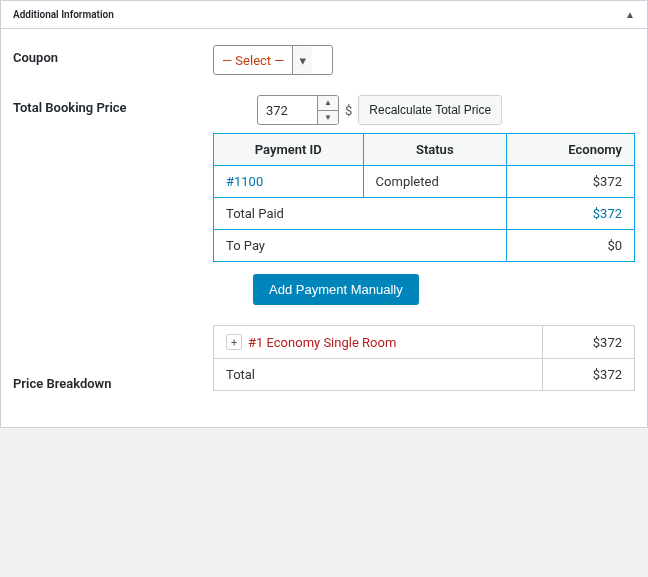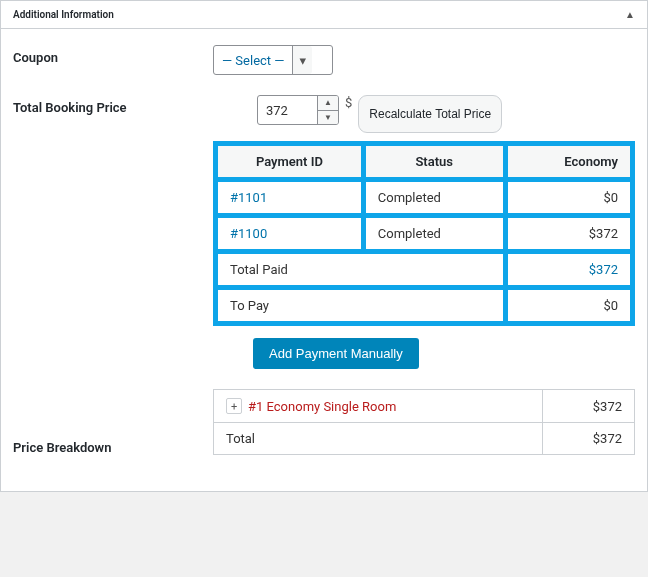--- a/index.html
+++ b/index.html
@@ -72,38 +72,39 @@
       align-items: center;
       border: 1px solid #8c8f94;
       border-radius: 3px;
       background: #fff;
       height: 30px;
       min-width: 120px;
     }
 
     .select-text {
       padding: 0 8px;
-      color: #0369a1;
+      color: #c2410c;
       font-size: 13px;
     }
 
     .select-arrow {
       background: #f6f7f7;
       border-left: 1px solid #8c8f94;
       height: 100%;
       display: flex;
       align-items: center;
       padding: 0 6px;
       color: #555;
       border-radius: 0 3px 3px 0;
     }
 
     
     .number-input-wrapper {
       display: inline-flex;
+      align-items: center;
       gap: 6px;
       padding-left: 44px;
     }
 
     .number-input {
       display: inline-flex;
       border: 1px solid #8c8f94;
       border-radius: 3px;
       height: 30px;
       overflow: hidden;
@@ -141,40 +142,40 @@
     }
 
     .currency-symbol {
       color: #555;
       font-size: 13px;
     }
 
     .recalculate-btn {
       background: #f6f7f7;
       border: 1px solid #ccd0d4;
-      border-radius: 9px;
+      border-radius: 3px;
       padding: 5px 10px;
       font-size: 12px;
       color: #23282d;
       cursor: pointer;
-      height: 38px;
+      height: 30px;
     }
 
     
     .payment-table {
       width: 100%;
       border-collapse: collapse;
       border: 1px solid #ccd0d4;
       margin-top: 8px;
     }
 
     .payment-table th,
     .payment-table td {
       padding: 8px 12px;
-      border: 5px solid #0ea5e9;
+      border: 1px solid #0ea5e9;
       font-size: 13px;
     }
 
     .payment-table th {
       background: #f6f7f7;
       font-weight: 600;
       color: #23282d;
     }
 
     .payment-table th:last-child,
@@ -294,27 +295,20 @@
         
         <table class="payment-table">
           <thead>
             <tr>
               <th>Payment ID</th>
               <th>Status</th>
               <th>Economy</th>
             </tr>
           </thead>
           <tbody>
-            <tr>
-              <td>
-                <a href="#" class="payment-link">#1101</a>
-              </td>
-              <td>Completed</td>
-              <td>$0</td>
-            </tr>
             <tr>
               <td>
                 <a href="#" class="payment-link">#1100</a>
               </td>
               <td>Completed</td>
               <td>$372</td>
             </tr>
             <tr class="total-row">
               <td colspan="2">Total Paid</td>
               <td class="total-amount">$372</td>

